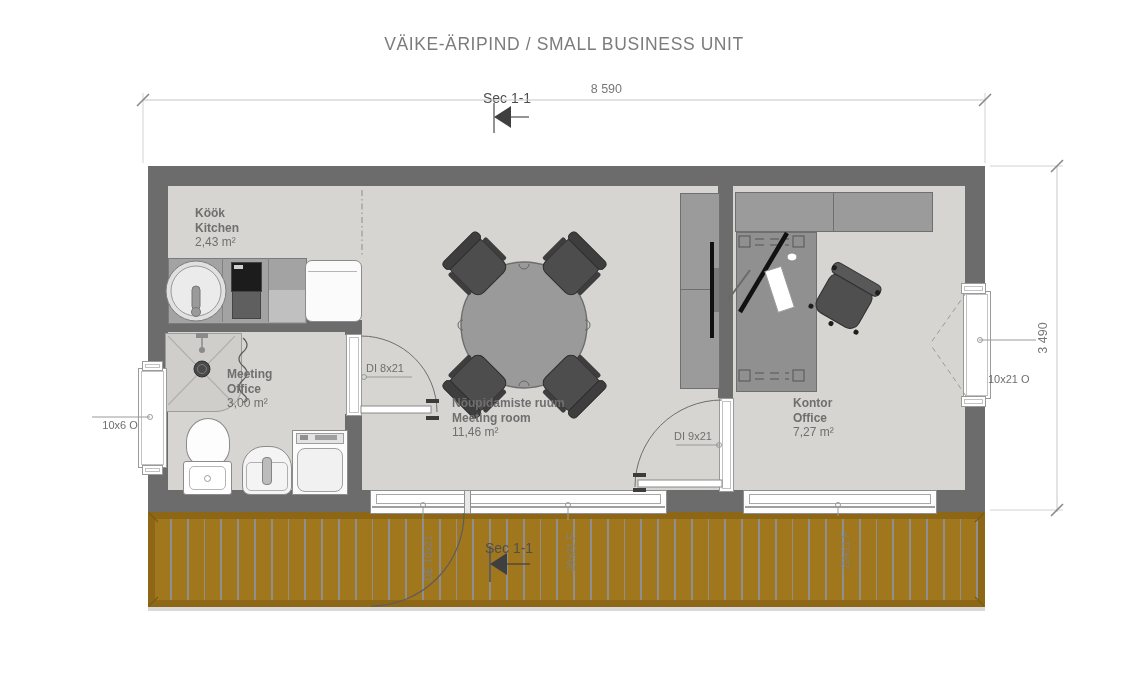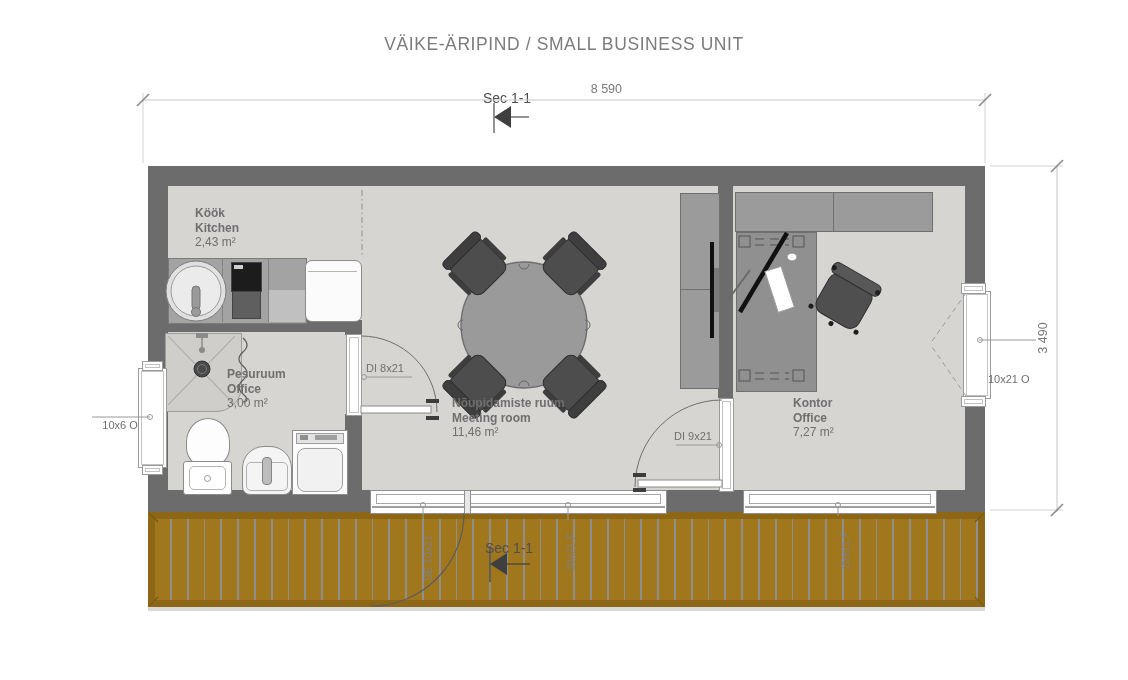--- a/index.html
+++ b/index.html
@@ -269,21 +269,21 @@
   <div class="abs sec-text" style="left:457px;top:78px;width:100px;text-align:center;">Sec 1-1</div>
   <div class="abs dim-text rot" style="left:993px;top:331px;width:100px;">3 490</div>
   <div class="abs sec-text" style="left:459px;top:528px;width:100px;text-align:center;color:#4f4f4f;z-index:6;">Sec 1-1</div>
 
   <div class="abs room-label" style="left:195px;top:206px;width:140px;">
     <div class="nm">Köök</div>
     <div class="nm">Kitchen</div>
     <div>2,43 m²</div>
   </div>
   <div class="abs room-label" style="left:227px;top:367px;width:140px;">
-    <div class="nm">Pesuruum</div>
+    <div class="nm">Meeting</div>
     <div class="nm">Office</div>
     <div>3,00 m²</div>
   </div>
   <div class="abs room-label" style="left:452px;top:396px;width:160px;">
     <div class="nm">Nõupidamiste ruum</div>
     <div class="nm">Meeting room</div>
     <div>11,46 m²</div>
   </div>
   <div class="abs room-label" style="left:793px;top:396px;width:140px;">
     <div class="nm">Kontor</div>

